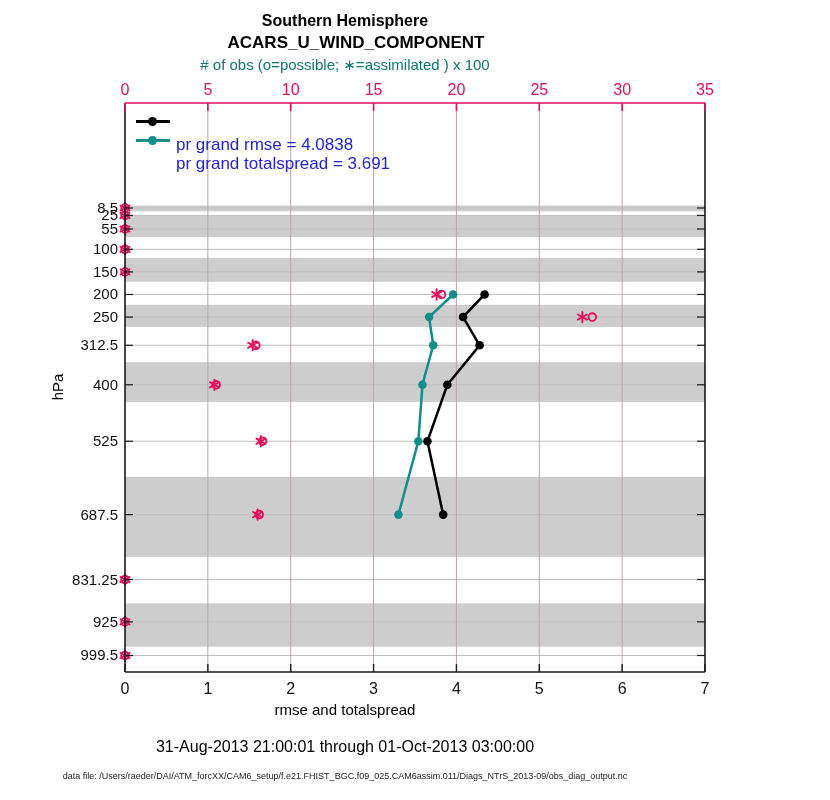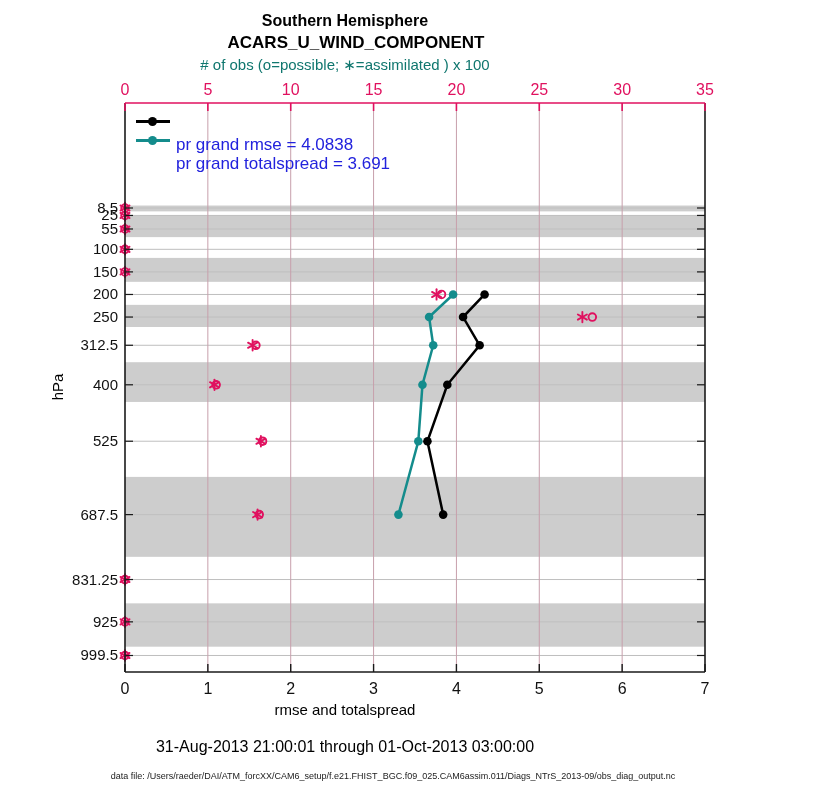--- a/index.html
+++ b/index.html
@@ -13,21 +13,21 @@
   .legend{position:absolute;left:136px;top:112px;}
   .lg-row{display:flex;align-items:center;height:19px;}
   .lg-swatch{position:relative;width:34px;height:19px;flex:0 0 34px;}
   .lg-line{position:absolute;left:0;right:0;top:8px;height:3px;}
   .lg-dot{position:absolute;left:12px;top:5px;width:9px;height:9px;border-radius:50%;}
   .lg-text{margin-left:6px;font-size:17px;white-space:pre;margin-top:47px;}
   .ylab{position:absolute;left:30px;top:377px;width:56px;height:20px;line-height:20px;
         text-align:center;transform:rotate(-90deg);font-size:15px;}
   .xlab{top:701px;font-size:15px;}
   .timespan{top:722px;font-size:16px;margin-top:16px;}
-  .datafile{top:771px;font-size:9px;color:#222;padding-left:48px;}
+  .datafile{top:771px;font-size:9px;color:#222;}
 </style>
 </head>
 <body>
 
 <div class="fig">
   <svg id="plot-svg" width="830" height="800" style="font-family: &quot;Liberation Sans&quot;, sans-serif;">
       <rect x="125" y="205.51468" width="580" height="5.870280000000008" fill="#cdcdcd"></rect>
       <rect x="125" y="215.44899999999998" width="580" height="21.67488" fill="#cdcdcd"></rect>
       <rect x="125" y="257.89564" width="580" height="23.932680000000005" fill="#cdcdcd"></rect>
       <rect x="125" y="304.85788" width="580" height="22.126440000000002" fill="#cdcdcd"></rect>

